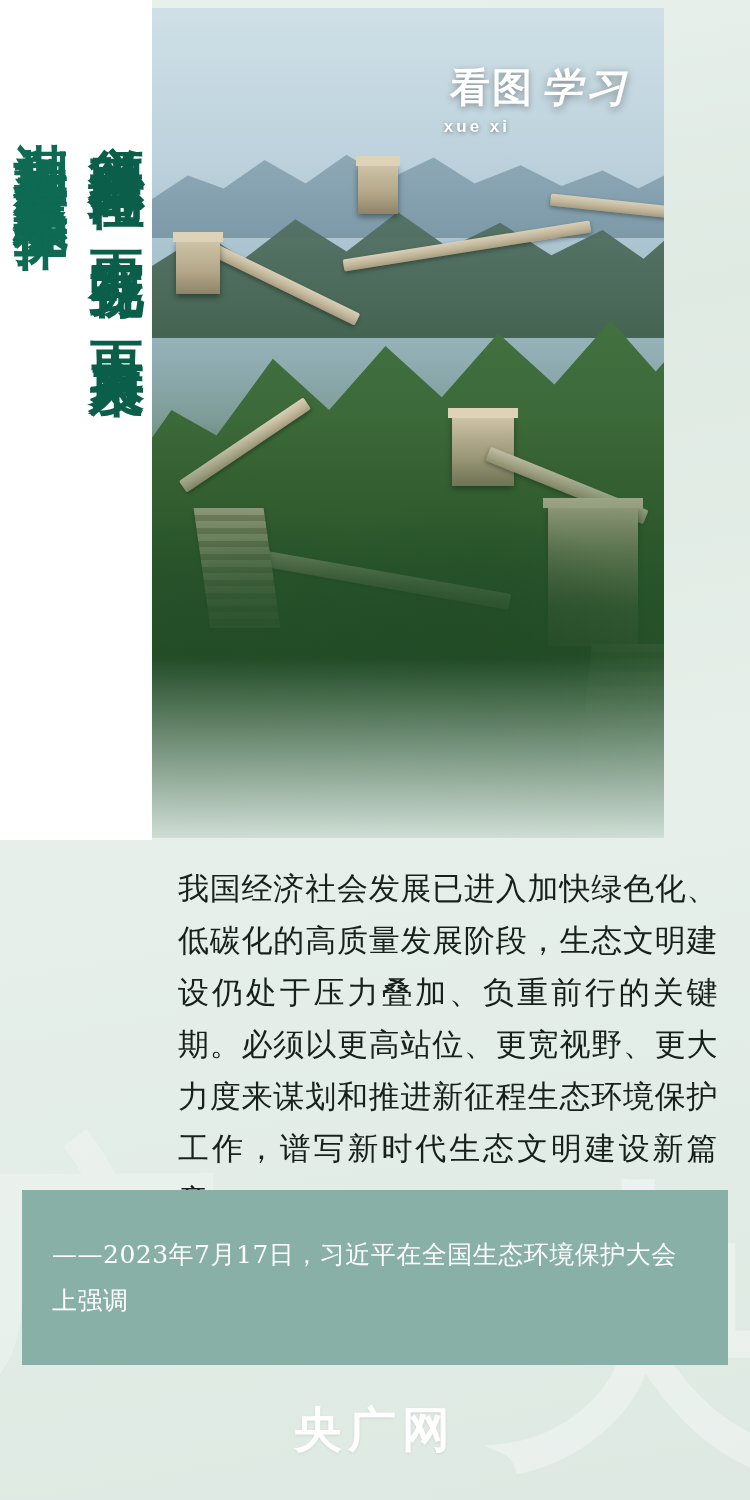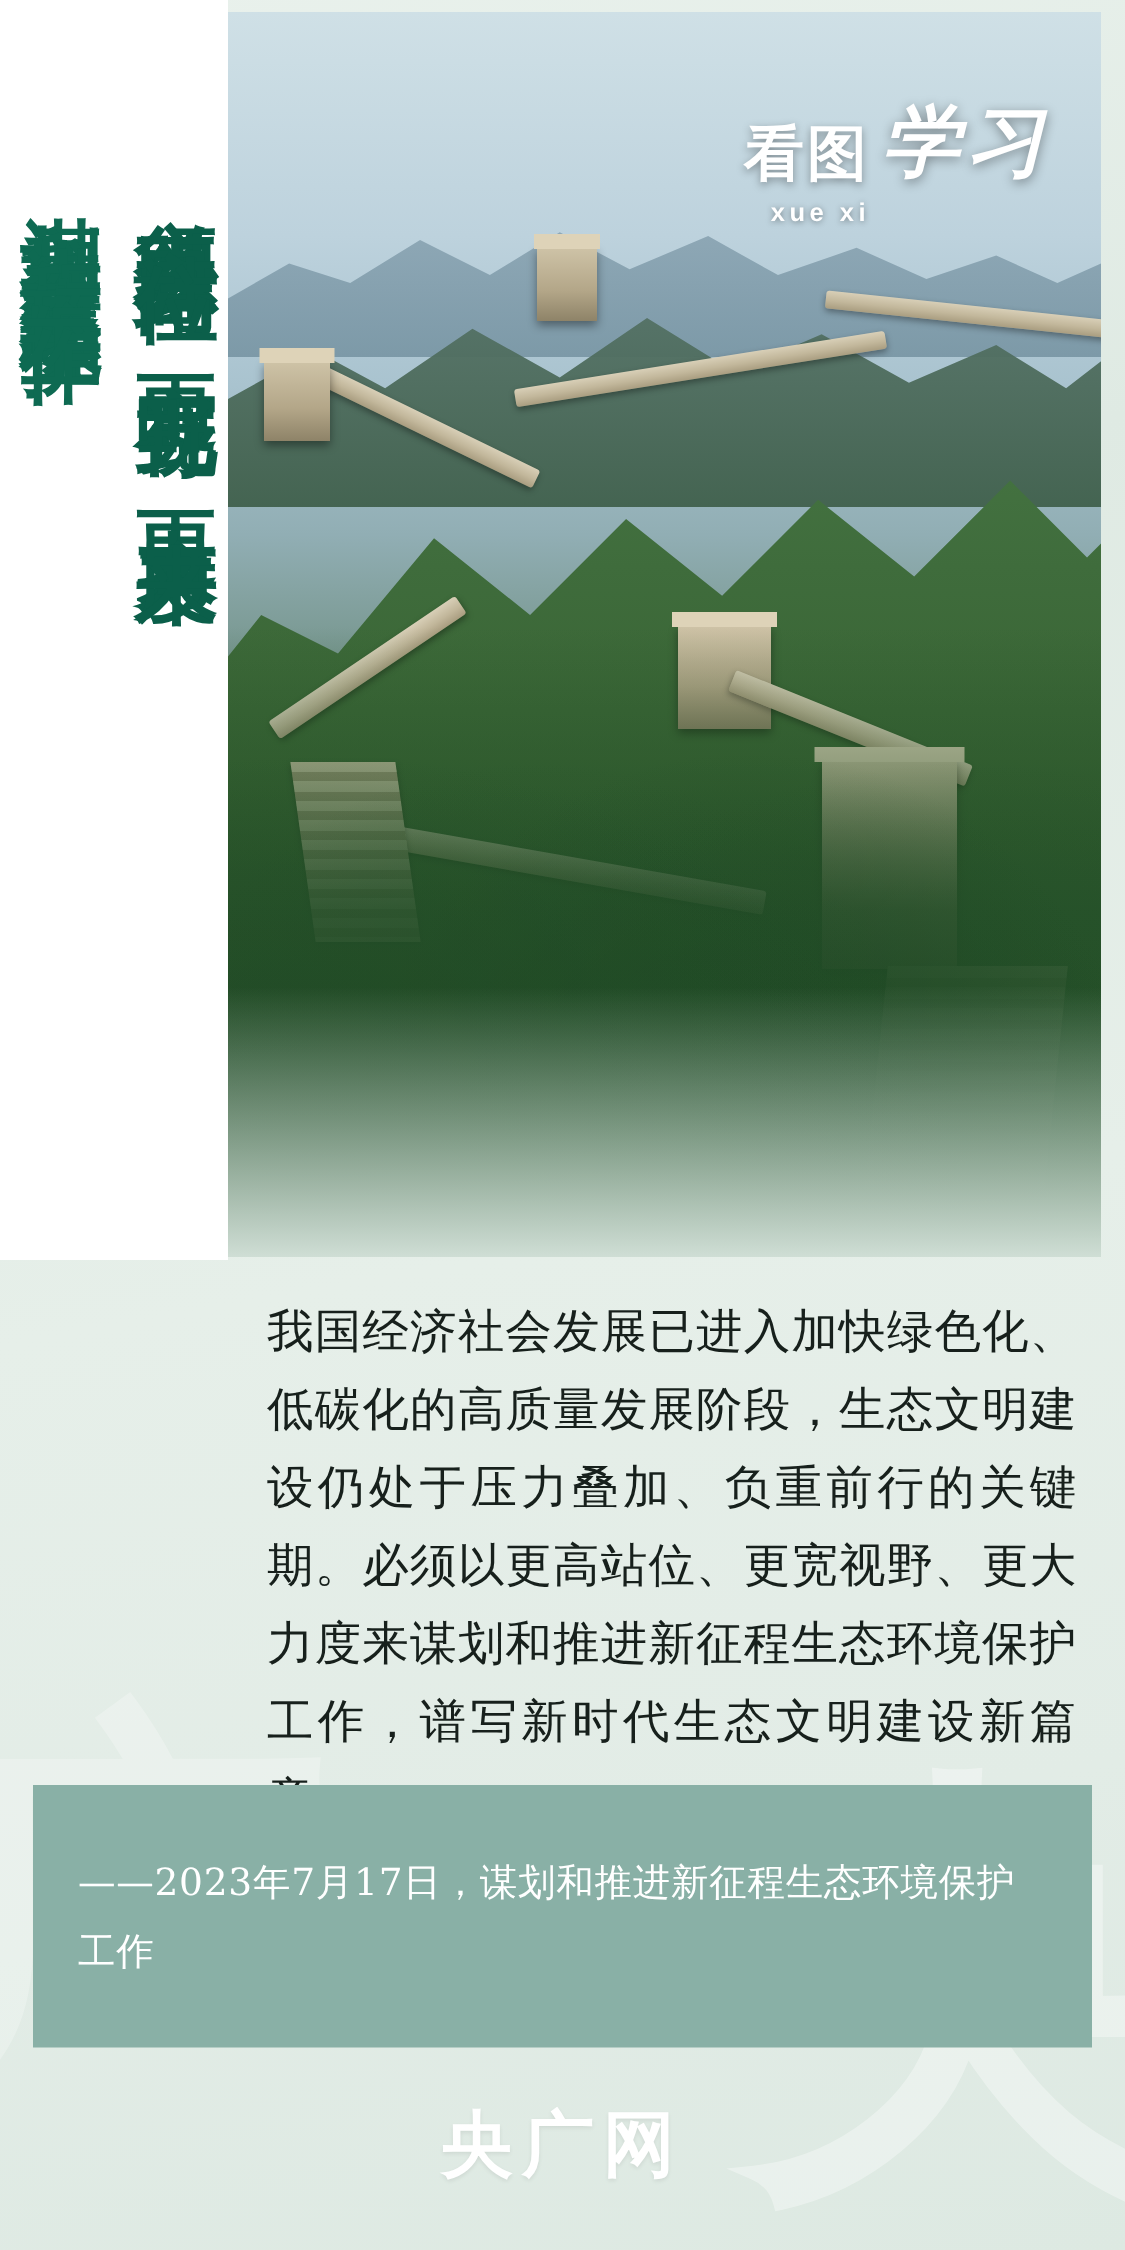--- a/index.html
+++ b/index.html
@@ -85,21 +85,21 @@
   .headline .col.secondary {
     font-size: 54px;
     color: #0e6a52;
   }
 
   
   .hero {
     position: absolute;
     left: 152px;
     top: 8px;
-    width: 582px;
+    width: 512px;
     height: 830px;
     overflow: hidden;
     background: #7b9e86;
   }
   .hero .sky {
     position: absolute;
     inset: 0;
     background: linear-gradient(180deg, #cfe0e6 0%, #bdd2dd 18%, #a9c3cf 30%, #91aeb4 42%, #6f8f82 55%, #4e7555 70%, #3c6444 85%, #33583c 100%);
   }
   .hero .mtn-far {
@@ -176,21 +176,21 @@
   .logo .kantu {
     font-family: "DejaVu Serif", serif;
     font-weight: 700;
     font-size: 40px;
     letter-spacing: 2px;
     text-shadow: 0 2px 6px rgba(0,0,0,0.35);
   }
   .logo .xuexi-cn {
     font-family: "DejaVu Serif", serif;
     font-weight: 700;
-    font-size: 52px;
+    font-size: 40px;
     font-style: italic;
     letter-spacing: 4px;
     text-shadow: 0 2px 8px rgba(0,0,0,0.4);
   }
   .logo .pinyin {
     font-size: 17px;
     letter-spacing: 3px;
     font-weight: 700;
     margin-top: 2px;
     margin-right: 120px;
@@ -291,20 +291,20 @@
   </div>
 
   <div class="headline">
     <div class="col primary">必须以更高站位 更宽视野 更大力度来</div>
     <div class="col secondary">谋划和推进新征程生态环境保护工作</div>
   </div>
 
   <div class="quote">我国经济社会发展已进入加快绿色化、低碳化的高质量发展阶段，生态文明建设仍处于压力叠加、负重前行的关键期。必须以更高站位、更宽视野、更大力度来谋划和推进新征程生态环境保护工作，谱写新时代生态文明建设新篇章。</div>
 
   <div class="attribution">
-    <div class="text">——2023年7月17日，谋划和推进新征程生态环境保护工作</div>
+    <div class="text">——2023年7月17日，习近平在全国生态环境保护大会上强调</div>
   </div>
 
   <div class="footer">
     <span class="brand">央广网</span>
   </div>
 
 </div>
 
 </body></html>

